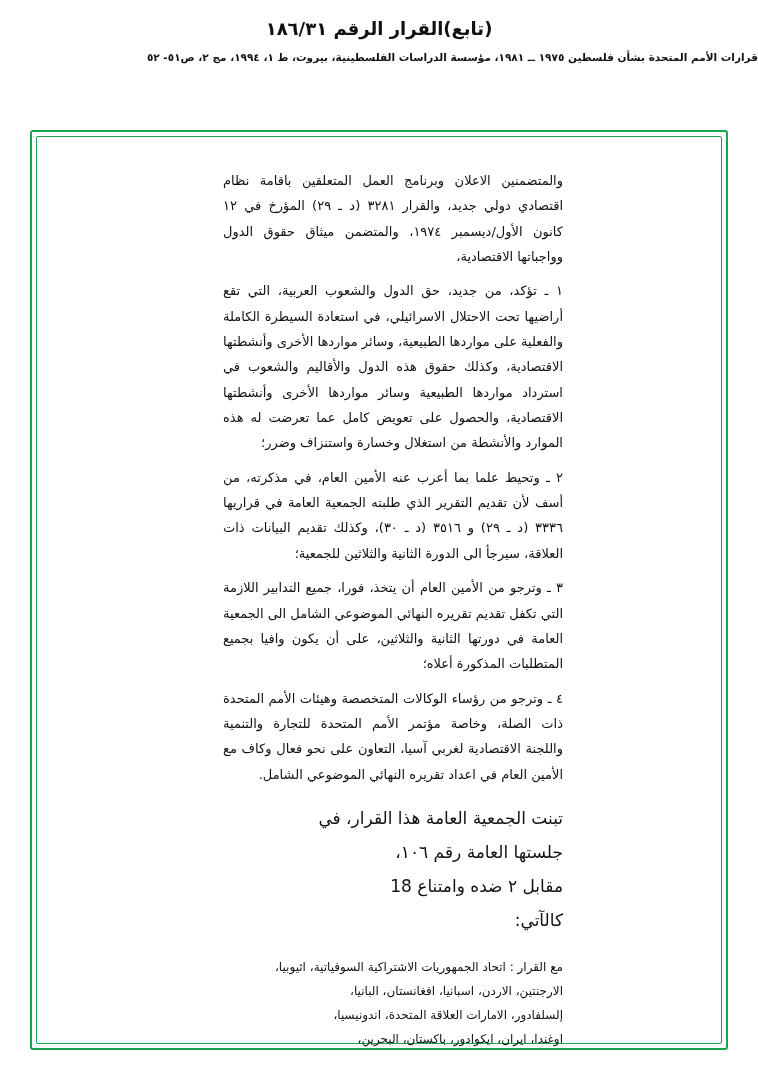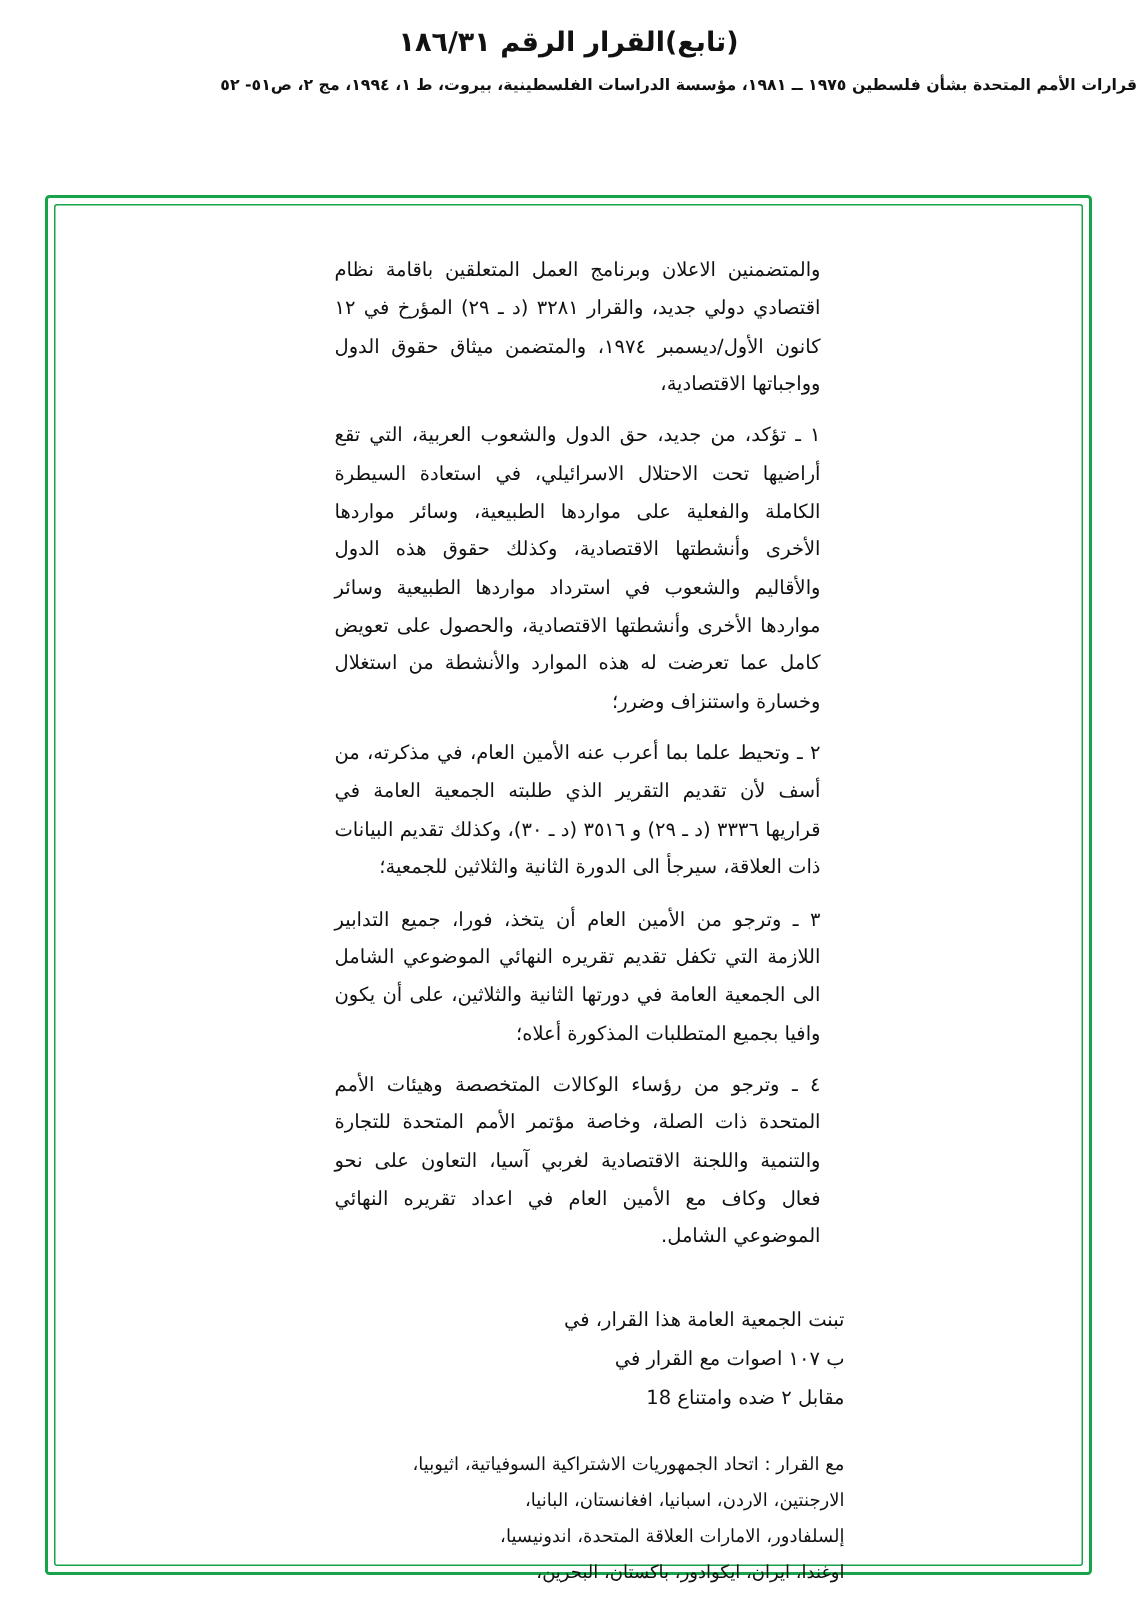--- a/index.html
+++ b/index.html
@@ -60,27 +60,27 @@
     position: absolute;
     top: 150px;
     right: 195px;
     width: 340px;
     direction: rtl;
     text-align: justify;
     font-size: 13px;
     line-height: 1.95;
   }
   .para {
-    margin: 0 16px 9px 0;
+    margin: 0 0 9px 0;
     text-align: justify;
     text-justify: inter-word;
   }
   .block-indented {
-    margin-top: 30px;
-    font-size: 13px;
+    margin-top: 14px;
+    font-size: 17px;
     line-height: 2.0;
     letter-spacing: 0.6px;
     text-align: right;
   }
   .block-indented .line {
     margin: 0;
     white-space: nowrap;
   }
   .votes {
     margin-top: 18px;
@@ -106,22 +106,23 @@
 
   <div class="body-col">
     <p class="para">والمتضمنين الاعلان وبرنامج العمل المتعلقين باقامة نظام اقتصادي دولي جديد، والقرار ٣٢٨١ (د ـ ٢٩) المؤرخ في ١٢ كانون الأول/ديسمبر ١٩٧٤، والمتضمن ميثاق حقوق الدول وواجباتها الاقتصادية،</p>
     <p class="para">١ ـ تؤكد، من جديد، حق الدول والشعوب العربية، التي تقع أراضيها تحت الاحتلال الاسرائيلي، في استعادة السيطرة الكاملة والفعلية على مواردها الطبيعية، وسائر مواردها الأخرى وأنشطتها الاقتصادية، وكذلك حقوق هذه الدول والأقاليم والشعوب في استرداد مواردها الطبيعية وسائر مواردها الأخرى وأنشطتها الاقتصادية، والحصول على تعويض كامل عما تعرضت له هذه الموارد والأنشطة من استغلال وخسارة واستنزاف وضرر؛</p>
     <p class="para">٢ ـ وتحيط علما بما أعرب عنه الأمين العام، في مذكرته، من أسف لأن تقديم التقرير الذي طلبته الجمعية العامة في قراريها ٣٣٣٦ (د ـ ٢٩) و ٣٥١٦ (د ـ ٣٠)، وكذلك تقديم البيانات ذات العلاقة، سيرجأ الى الدورة الثانية والثلاثين للجمعية؛</p>
     <p class="para">٣ ـ وترجو من الأمين العام أن يتخذ، فورا، جميع التدابير اللازمة التي تكفل تقديم تقريره النهائي الموضوعي الشامل الى الجمعية العامة في دورتها الثانية والثلاثين، على أن يكون وافيا بجميع المتطلبات المذكورة أعلاه؛</p>
     <p class="para">٤ ـ وترجو من رؤساء الوكالات المتخصصة وهيئات الأمم المتحدة ذات الصلة، وخاصة مؤتمر الأمم المتحدة للتجارة والتنمية واللجنة الاقتصادية لغربي آسيا، التعاون على نحو فعال وكاف مع الأمين العام في اعداد تقريره النهائي الموضوعي الشامل.</p>
 
     <div class="block-indented">
       <p class="line">تبنت الجمعية العامة هذا القرار، في</p>
-      <p class="line">ب ١٠٧ اصوات مع القرار في</p>
+      <p class="line">جلستها العامة رقم ١٠٦،</p>
       <p class="line">مقابل ٢ ضده وامتناع 18</p>
+      <p class="line">كالآتي:</p>
     </div>
 
     <div class="votes">
       <p class="line">مع القرار  :  اتحاد الجمهوريات الاشتراكية السوفياتية، اثيوبيا،</p>
       <p class="line">الارجنتين، الاردن، اسبانيا، افغانستان، البانيا،</p>
       <p class="line">إلسلفادور، الامارات العلاقة المتحدة، اندونيسيا،</p>
       <p class="line">اوغندا، ايران، ايكوادور، باكستان، البحرين،</p>
     </div>
   </div>
 

